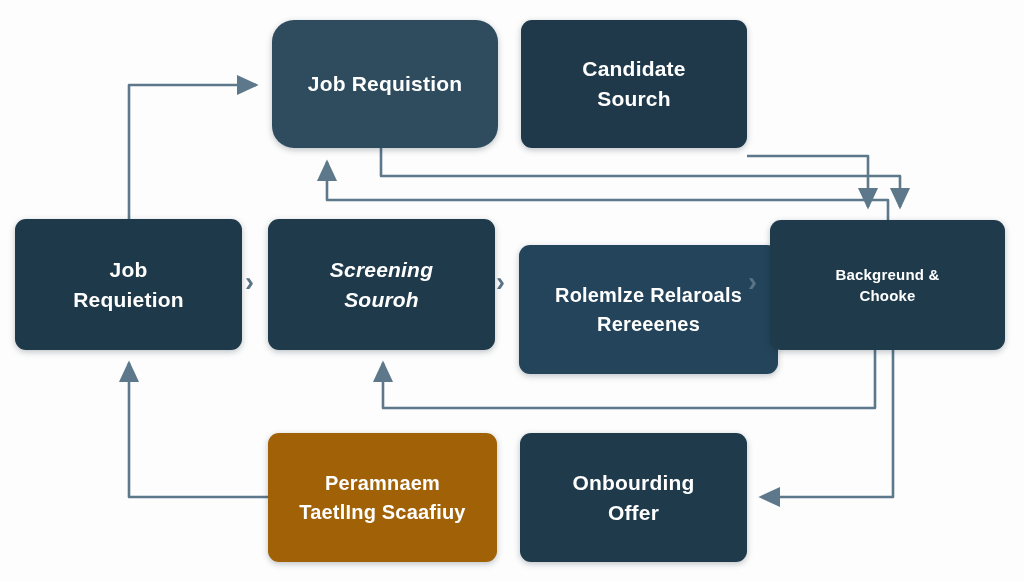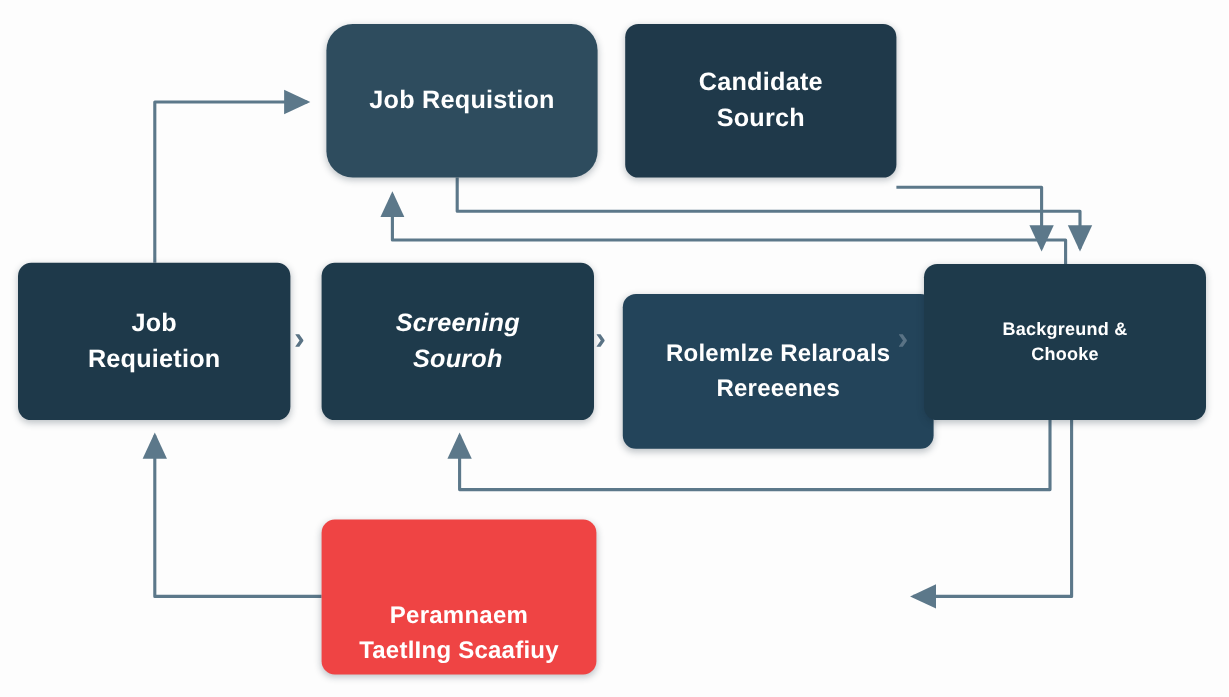--- a/index.html
+++ b/index.html
@@ -118,23 +118,27 @@
   <div class="node" style="left:519px; top:221px; width:259px; height:129px; background:#23445a; font-size:20px;margin-top:24px;">
     <span class="node-label">Rolemlze Relaroals
 Rereeenes</span>
   </div>
 
   <div class="node" style="left:770px; top:220px; width:235px; height:130px; background:#1e3a4b; font-size:15px;">
     <span class="node-label">Backgreund &amp;
 Chooke</span>
   </div>
 
-  <div class="node" style="left:268px; top:433px; width:229px; height:129px; background:#ef4444; font-size:20px;align-items:flex-end;">
+  <div class="node" style="left:268px; top:433px; width:229px; height:129px; background:#a16207; font-size:20px;">
     <span class="node-label">Peramnaem
 TaetlIng Scaafiuy</span>
   </div>
 
+  <div class="node" style="left:520px; top:433px; width:227px; height:129px; background:#1e3a4b; font-size:21px;">
+    <span class="node-label">Onbourding
+Offer</span>
+  </div>
 
   <span class="chevron" style="left:245px; top:269px;">›</span>
   <span class="chevron" style="left:496px; top:269px;">›</span>
   <span class="chevron" style="left:748px; top:269px;">›</span>
 
 </div>
 
 </body></html>

